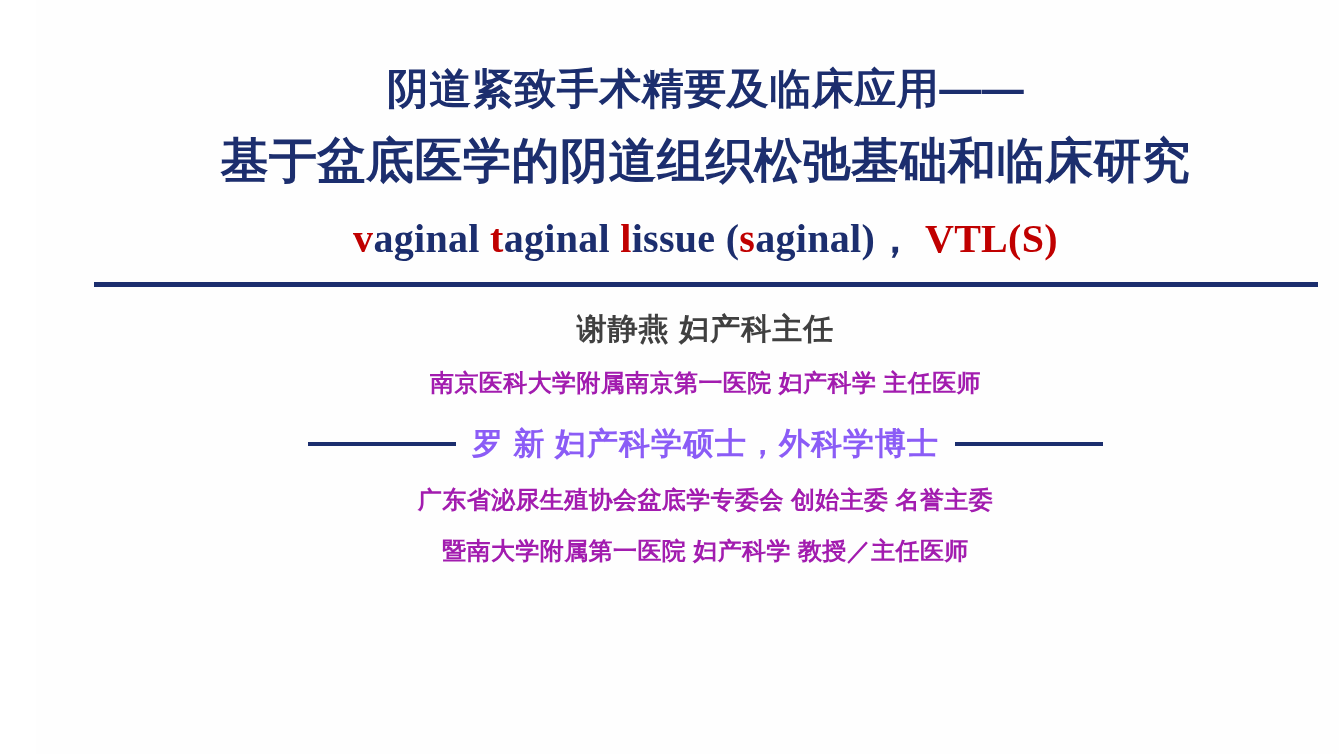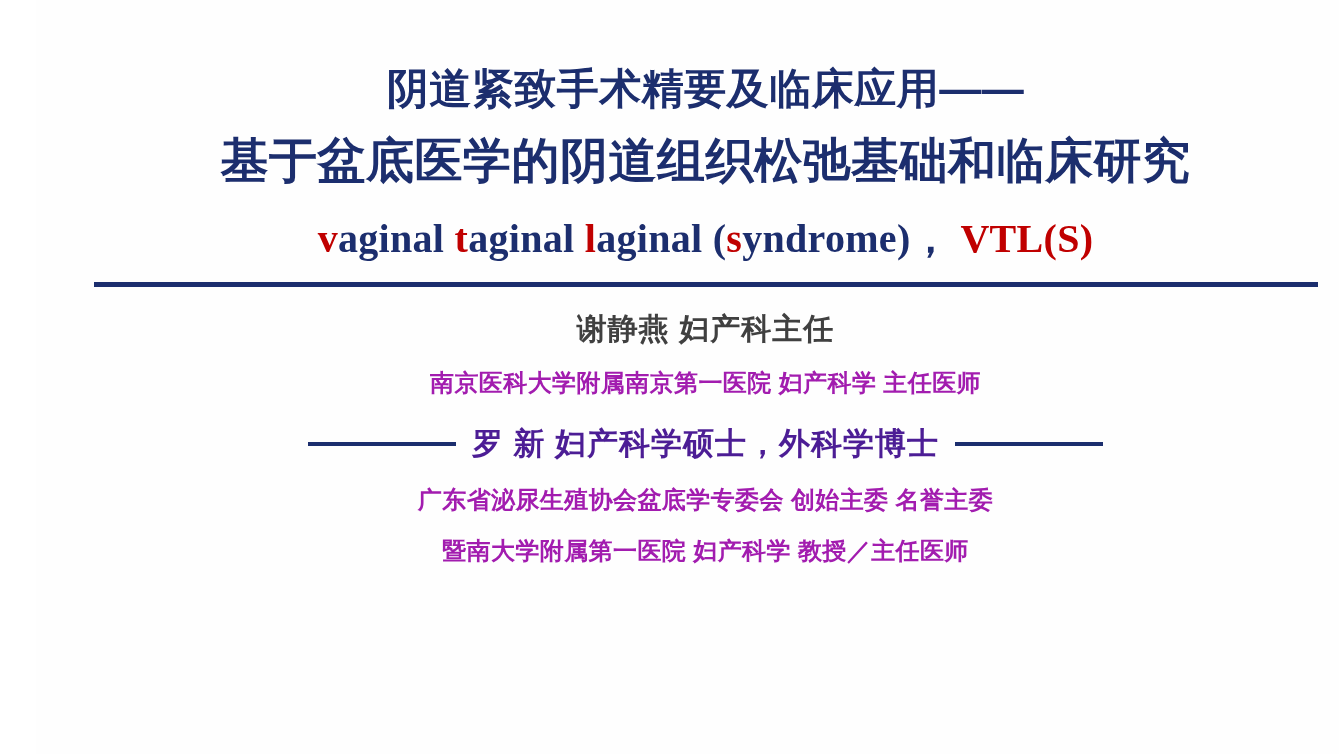--- a/index.html
+++ b/index.html
@@ -85,37 +85,37 @@
     gap: 16px;
   }
   .rule {
     height: 4px;
     width: 148px;
     background: #1c2e6e;
   }
   .second-presenter-name {
     font-size: 31px;
     font-weight: bold;
-    color: #4c1d95;
+    color: #8b5cf6;
     white-space: nowrap;
     letter-spacing: 1px;
   }
   .credential-2 {
     margin-top: 19px;
   }
 </style>
 </head>
 <body>
 
 <div class="slide">
 
   <div class="title-block">
     <div class="title-line title-line-1">阴道紧致手术精要及临床应用——</div>
     <div class="title-line title-line-2">基于盆底医学的阴道组织松弛基础和临床研究</div>
-    <div class="subtitle-en" id="subtitle-en"><span class="hl">v</span><span>aginal </span><span class="hl">t</span><span>aginal </span><span class="hl">l</span><span>aginal (</span><span class="hl">s</span><span>yndrome)， </span><span class="hl">VTL(S)</span></div>
+    <div class="subtitle-en" id="subtitle-en"><span class="hl">v</span><span>aginal </span><span class="hl">t</span><span>aginal </span><span class="hl">l</span><span>issue (</span><span class="hl">s</span><span>aginal)， </span><span class="hl">VTL(S)</span></div>
   </div>
 
   <div class="divider-main"></div>
 
   <div class="presenter-block">
     <div class="presenter-name">谢静燕  妇产科主任</div>
     <div class="credential">南京医科大学附属南京第一医院 妇产科学 主任医师</div>
   </div>
 
   <div class="second-presenter-row">

